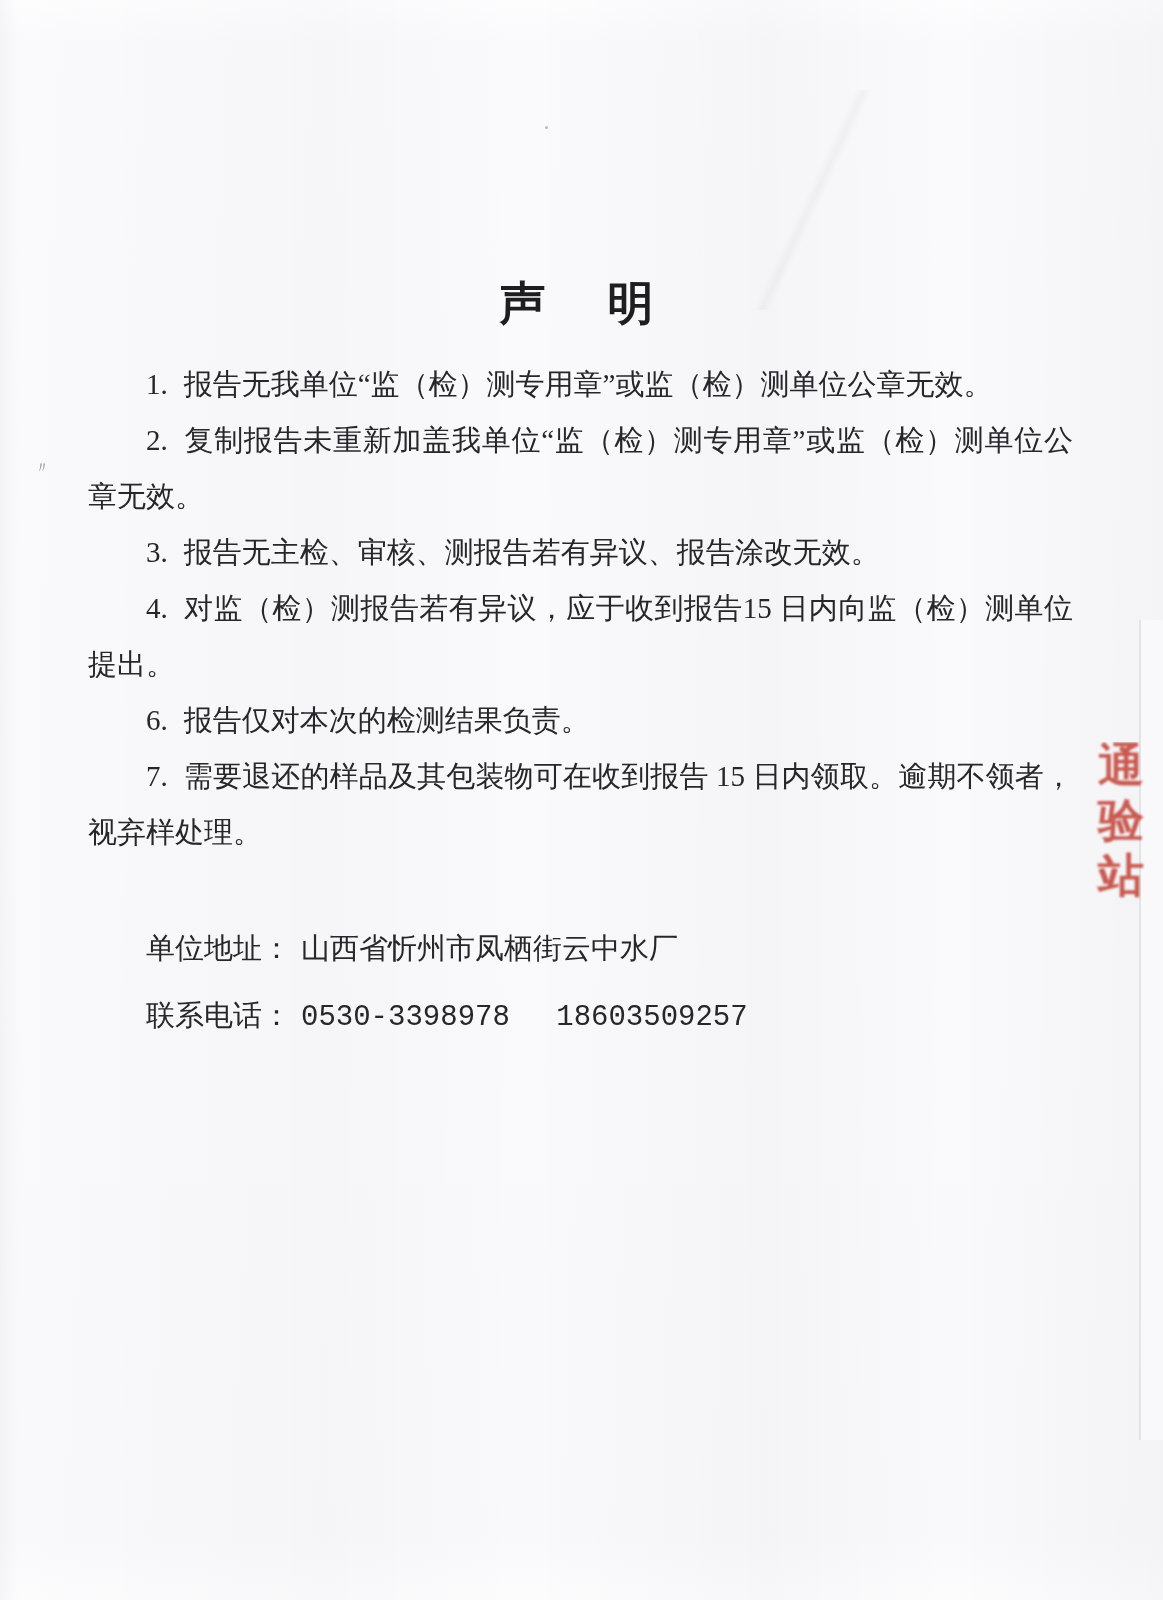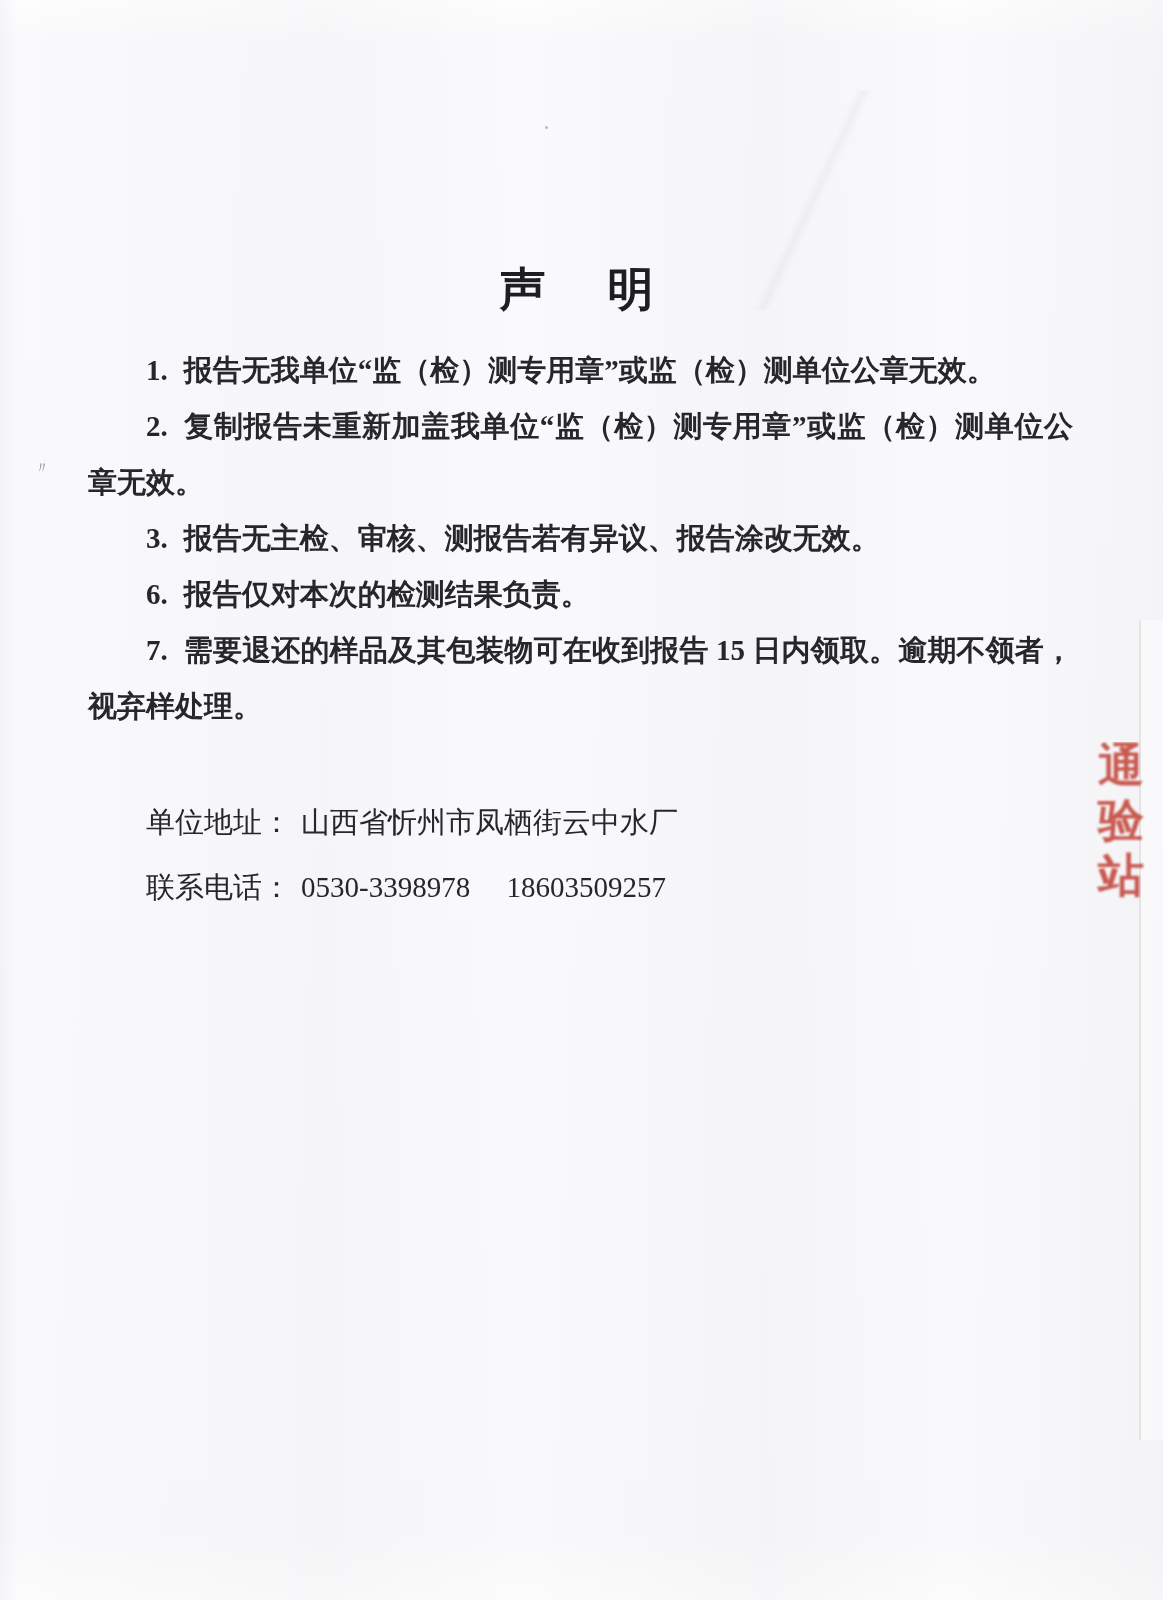--- a/index.html
+++ b/index.html
@@ -27,49 +27,48 @@
     position: absolute; right: 22px; top: 620px; width: 2px; height: 820px;
     background: rgba(130,130,145,.14);
   }
   .page-edge-light {
     position: absolute; right: 0; top: 620px; width: 22px; height: 820px;
     background: rgba(255,255,255,.45);
   }
   .content {
     position: absolute;
     left: 88px;
-    top: 264px;
+    top: 278px;
     width: 985px;
   }
   .title {
     margin: 0 0 26px 0;
     text-align: center;
     font-size: 46px;
     line-height: 52px;
     font-weight: 700;
     letter-spacing: 8px;
     color: #1d1d22;
   }
   .item {
     margin: 0;
     font-size: 29px;
     line-height: 56px;
     text-indent: 2em;
     text-align: justify;
-    font-weight: bold;
   }
   .item .num { margin-right: 0.55em; }
   .contact { margin-top: 56px; }
   .crow {
     margin: 0;
     font-size: 29px;
     line-height: 65px;
     text-indent: 2em;
   }
-  .crow .cvalue { margin-left: 10px; }
+  .crow .cvalue { margin-left: 10px; font-family: Liberation Mono, monospace; }
   
   .stamp {
     position: absolute;
     top: 742px;
     right: 18px;
     width: 52px;
     height: 170px;
     overflow: hidden;
     pointer-events: none;
   }
@@ -105,20 +104,21 @@
 
   <div class="content">
     <h1 class="title">声　明</h1>
 
     <p class="item"><span class="num">1.</span><span>报告无我单位“监（检）测专用章”或监（检）测单位公章无效。</span></p>
 
     <p class="item"><span class="num">2.</span><span>复制报告未重新加盖我单位“监（检）测专用章”或监（检）测单位公章无效。</span></p>
 
     <p class="item"><span class="num">3.</span><span>报告无主检、审核、测报告若有异议、报告涂改无效。</span></p>
 
+    <p class="item"><span class="num">4.</span><span>对监（检）测报告若有异议，应于收到报告15 日内向监（检）测单位提出。</span></p>
 
 
     <p class="item"><span class="num">6.</span><span>报告仅对本次的检测结果负责。</span></p>
 
     <p class="item"><span class="num">7.</span><span>需要退还的样品及其包装物可在收到报告 15 日内领取。逾期不领者，视弃样处理。</span></p>
 
     <div class="contact">
       <p class="crow"><span class="clabel">单位地址：</span><span class="cvalue">山西省忻州市凤栖街云中水厂</span></p>
 
 

